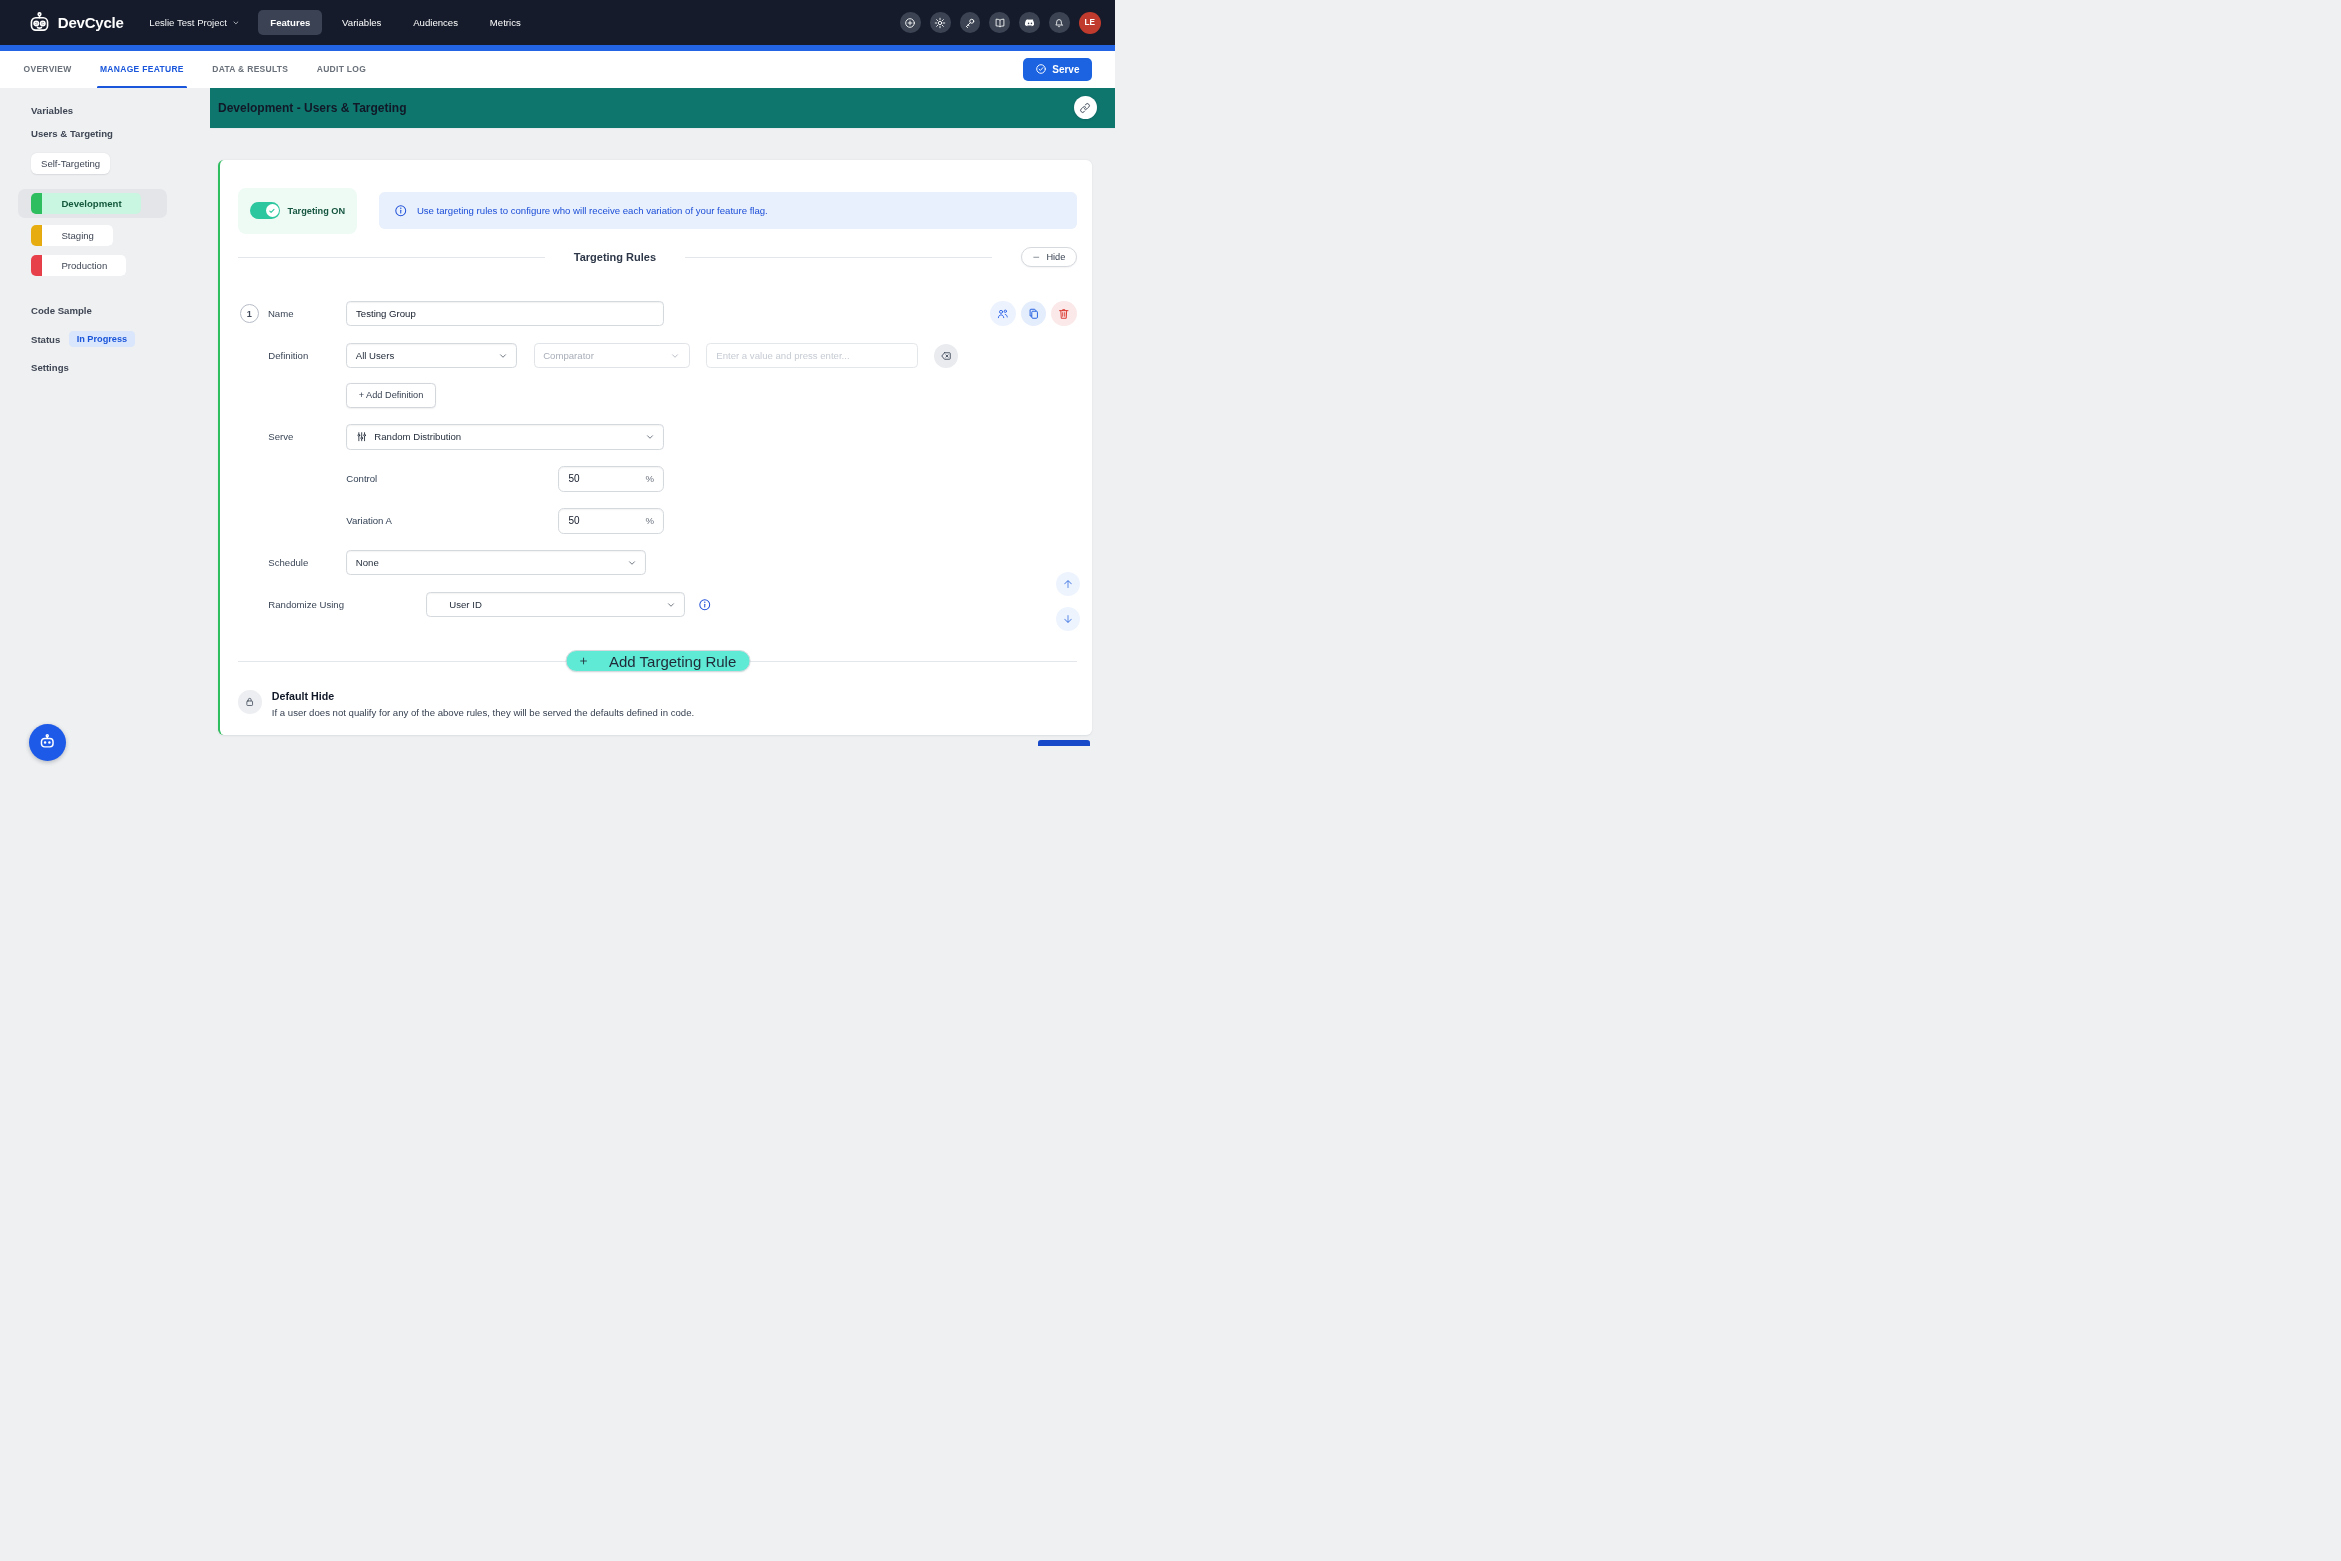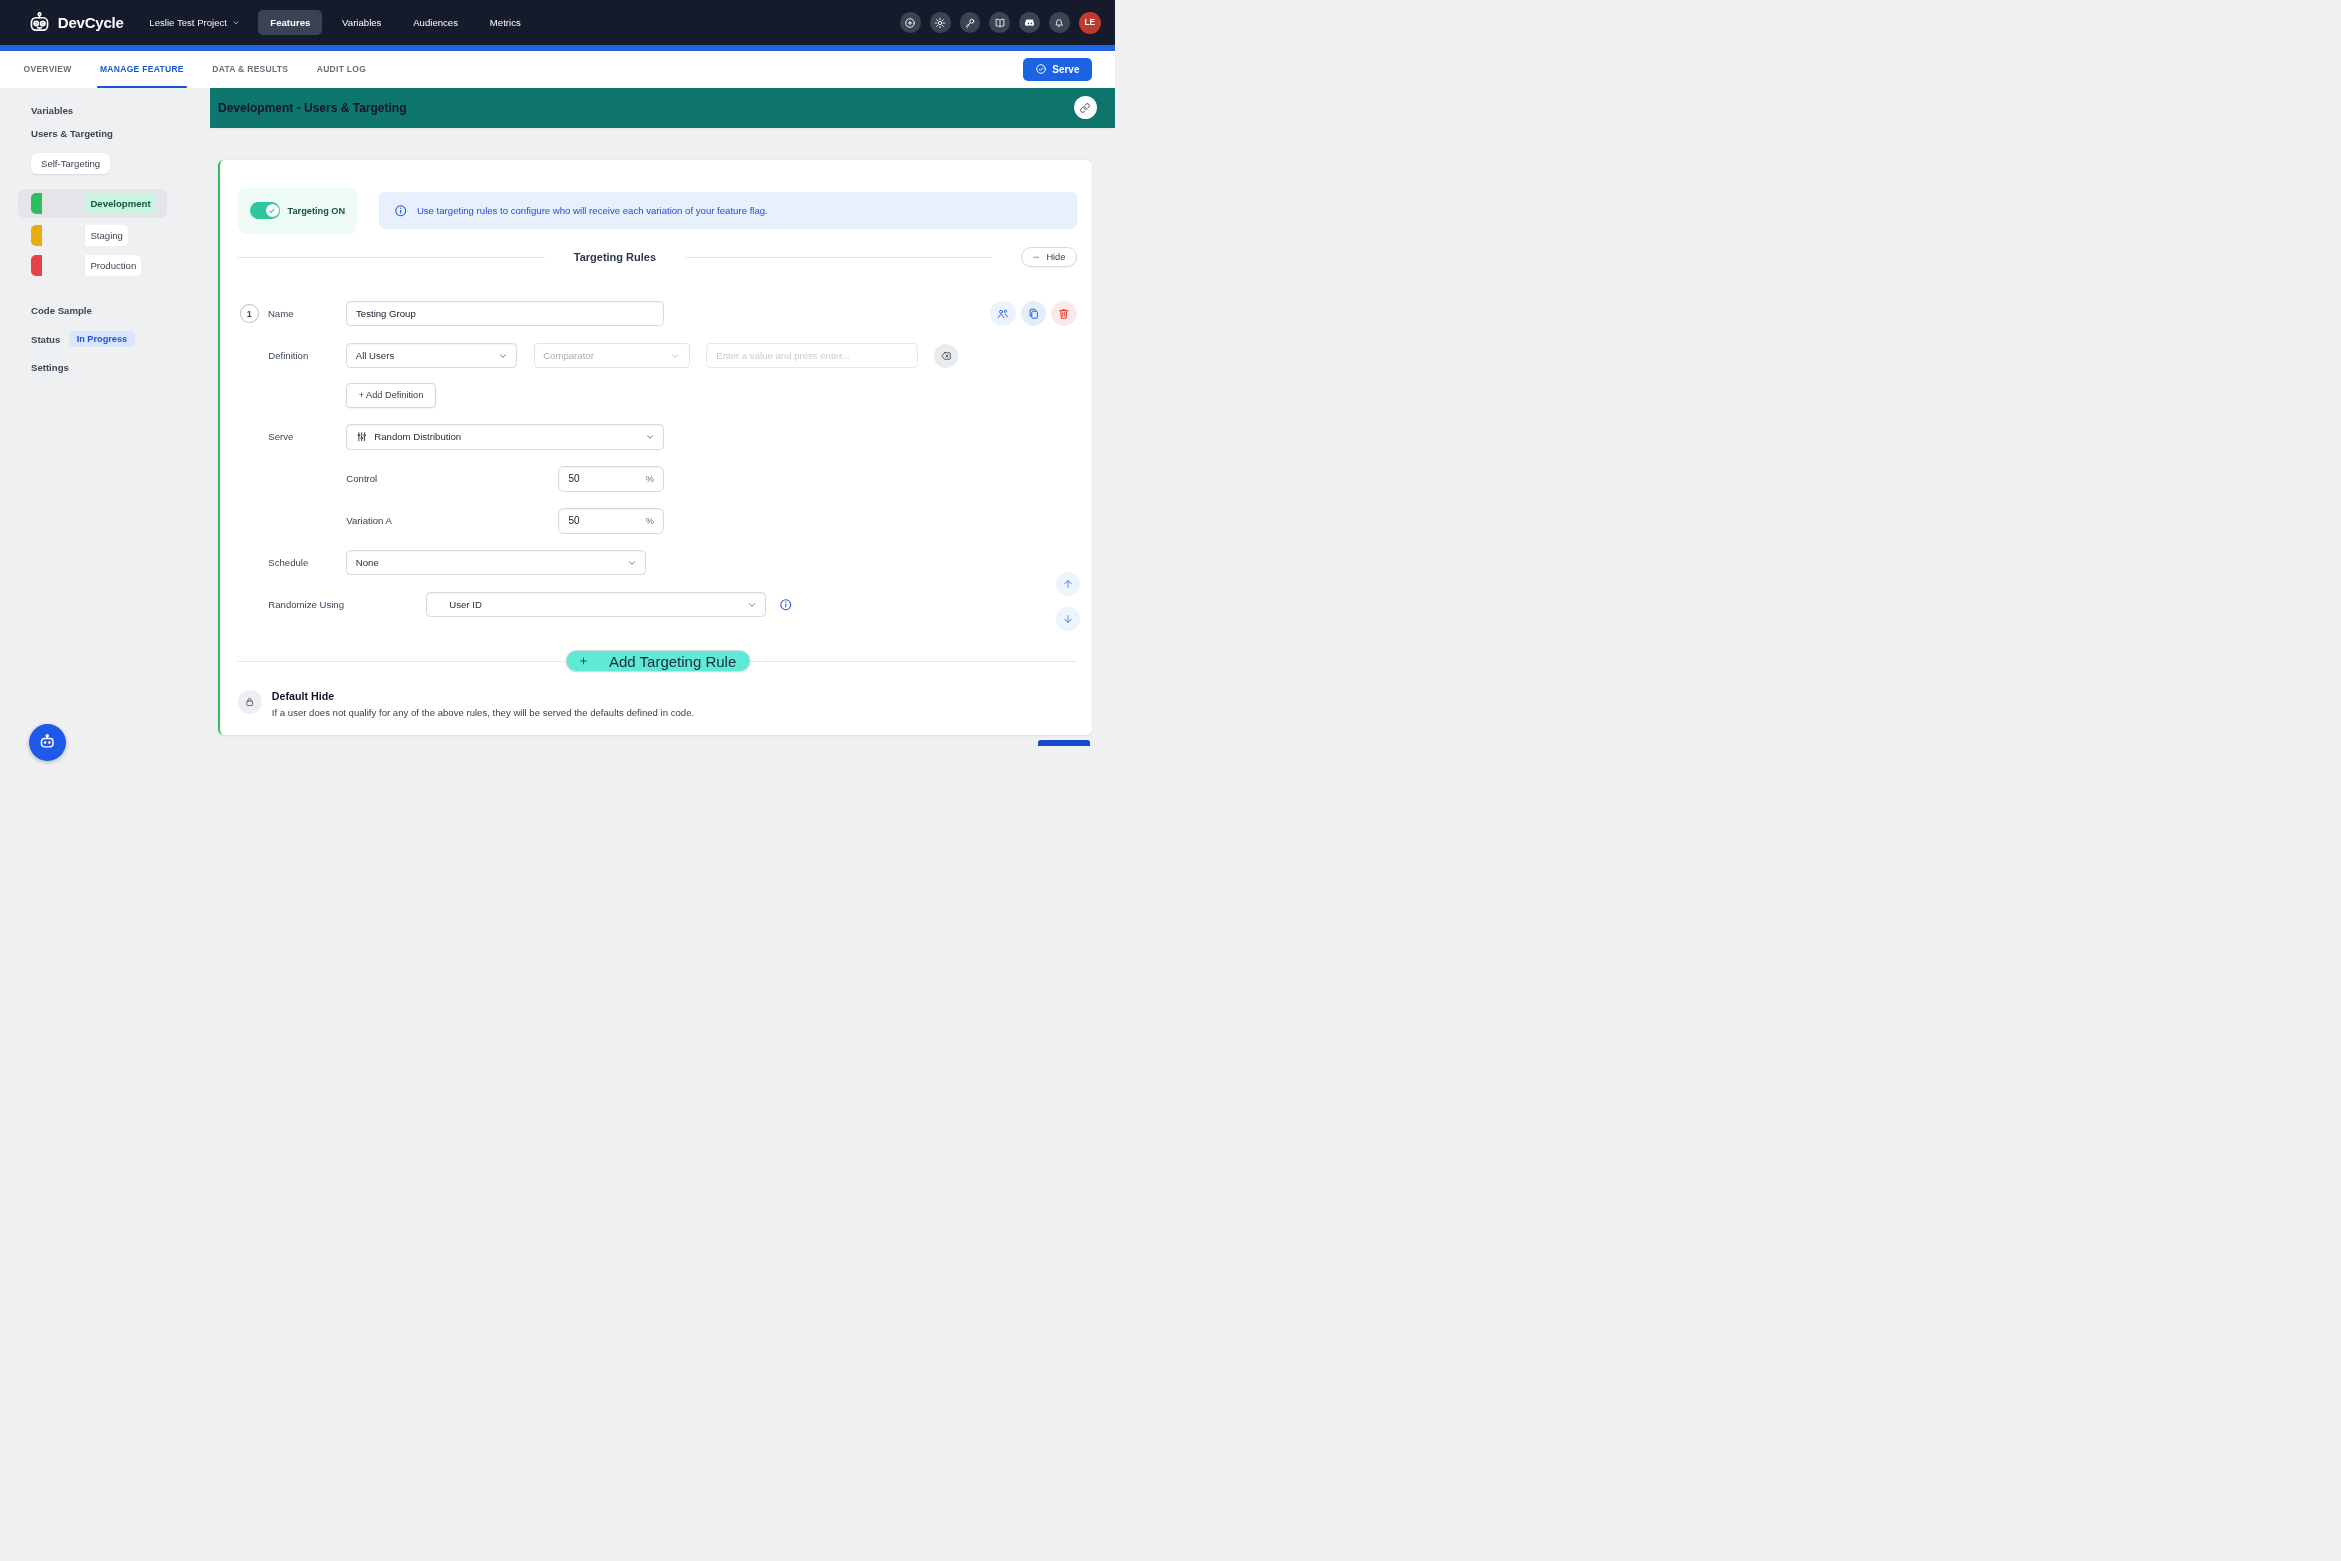--- a/index.html
+++ b/index.html
@@ -30,21 +30,21 @@
   
   .content { display:flex; height:656px; }
   .sidebar { width:210px; flex-shrink:0; padding:17px 0 0 31px; }
   .side-link { font-size:9.6px; color:#3f4654; font-weight:600; margin-bottom:12.8px; cursor:pointer; }
   .side-link + .side-link { margin-top:0; }
   .env-list { margin-top:1.4px; }
   .pill-plain { display:inline-flex; align-items:center; height:21.3px; padding:0 10px; background:#fff; border-radius:5.7px; font-size:9.6px; color:#3f4654; box-shadow:0 0.7px 1.4px rgba(16,24,40,.1); cursor:pointer; margin-bottom:7.8px; }
   .env-selected-wrap { width:149px; height:28.4px; margin-left:-12.8px; padding-left:12.8px; background:#e3e5e8; border-radius:7.1px; display:flex; align-items:center; margin-bottom:7.8px; cursor:pointer; }
   .env-pill { display:inline-flex; align-items:stretch; height:20.6px; border-radius:5px; overflow:hidden; cursor:pointer; }
   .env-bar { width:11.4px; flex-shrink:0; }
-  .env-label { display:flex; align-items:center; padding:0 5px; font-size:9.6px; background:#fff; color:#3f4654; box-shadow:0 0.7px 1.4px rgba(16,24,40,.08);margin-left:43px; }
+  .env-label { display:flex; align-items:center; padding:0 19px; font-size:9.6px; background:#fff; color:#3f4654; box-shadow:0 0.7px 1.4px rgba(16,24,40,.08); }
   .env-pill.selected .env-label { background:#c9f6e0; color:#14593c; font-weight:600; box-shadow:none; }
   .env-row { margin-bottom:7.1px; }
   .status-row { display:flex; align-items:center; gap:8.5px; margin-top:15.6px; margin-bottom:15.6px; }
   .status-pill { background:#d9e6fc; color:#1b55d9; font-size:9.2px; font-weight:600; padding:2.8px 7.8px; border-radius:4.3px; }
 
   .main { flex:1; position:relative; }
   .page-header { height:41px; background:#0f766e; border-bottom:0.7px solid #e7e9ec; display:flex; align-items:center; padding:0 18px 0 8px; }
   .page-title { font-size:12px; font-weight:700; color:#111827; }
   .link-btn { margin-left:auto; width:23.5px; height:23.5px; border-radius:50%; background:#fff; border:none; color:#3c4654; box-shadow:0 0.7px 2.8px rgba(16,24,40,.18); display:flex; align-items:center; justify-content:center; cursor:pointer; }
 
@@ -98,21 +98,21 @@
   .sel-serve { width:318px; font-weight:500; }
   .pct-row { margin-top:16.4px; }
   .pct-label { width:212px; font-size:9.6px; color:#334155; }
   .pct-wrap { width:106px; height:25.6px; border:0.7px solid #d4d9de; border-radius:5.7px; box-shadow:inset 0 1.1px 1.4px rgba(16,24,40,.05); display:flex; align-items:center; padding:0 9.2px;justify-content:center; }
   .pct-wrap input { border:none; outline:none; width:64px; font-family:"Liberation Sans",sans-serif; font-size:10px; color:#111827; }
   .pct-sign { margin-left:auto; color:#6b7280; font-size:9.6px; }
   .schedule-row { margin-top:16.4px; }
   .sel-schedule { width:300px; }
   .rand-row { margin-top:16.4px; }
   .w-label-wide { width:158px; }
-  .sel-random { width:340px;padding-left:22px; }
+  .sel-random { width:259px;padding-left:22px; }
   .info-btn { margin-left:12.8px; border:none; background:transparent; color:#1d4ed8; cursor:pointer; }
 
   .float-arrows { position:absolute; right:12px; top:412px; display:flex; flex-direction:column; gap:11.4px; }
   .arrow-btn { width:24px; height:24px; border-radius:50%; border:none; background:#eef4fe; color:#6590e8; display:flex; align-items:center; justify-content:center; cursor:pointer; }
 
   .add-rule { position:relative; height:21.3px; margin-top:33px; }
   .add-rule .divider { position:absolute; left:0; right:0; top:50%; height:0.7px; background:#e3e6ea; }
   .add-rule-btn { position:absolute; left:50%; top:0; transform:translateX(-50%); height:21.3px; background:#5eead4; border:0.7px solid #d6dade; border-radius:710px; padding:0 12.8px; display:flex; align-items:center; gap:20px; font-size:15px; color:#1f2937; box-shadow:0 0.7px 1.4px rgba(16,24,40,.08); cursor:pointer; font-family:"Liberation Sans",sans-serif; }
 
   .default-rule { margin-top:18.5px; display:flex; gap:10px; }

